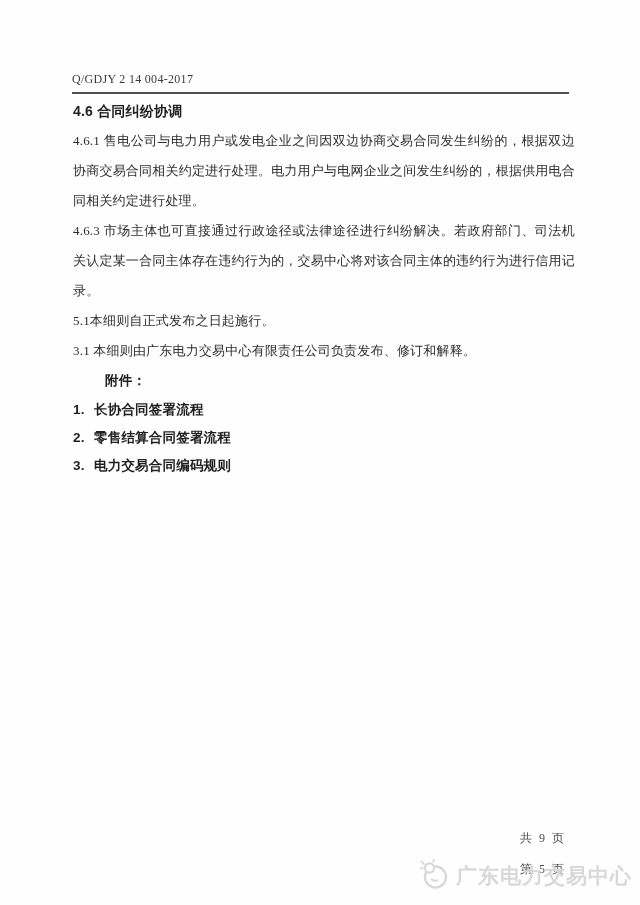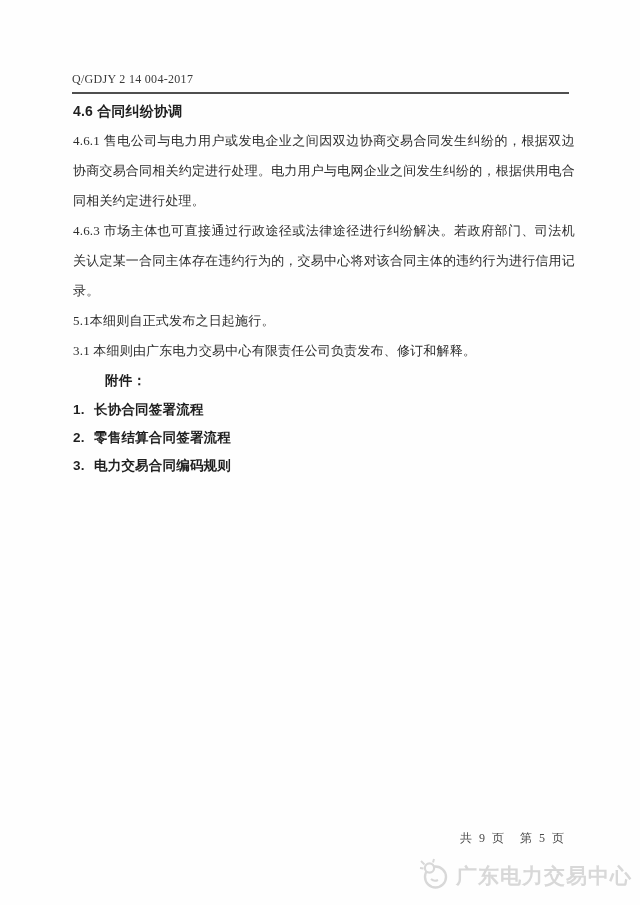--- a/index.html
+++ b/index.html
@@ -59,21 +59,21 @@
     color: #1f1f1f; text-align: left;
     display: flex;
   }
   .attach-item .num { display: inline-block; width: 21px; font-weight: bold; }
 
   
   .page-info {
     position: absolute;
     top: 830px; right: 74px;
     font-size: 12px; color: #4a4a4a; letter-spacing: 2px;
-    display: flex; gap: 14px;
+    display: flex; gap: 14px; flex-direction: column;
   }
   .watermark {
     position: absolute;
     top: 857px; right: 8px;
     display: flex; align-items: center; gap: 7px;
     color: #d5d5d5;
   }
   .watermark .wm-text {
     font-family: "Liberation Sans", "DejaVu Sans", sans-serif;
     font-size: 21px; letter-spacing: 1px; font-weight: bold;

